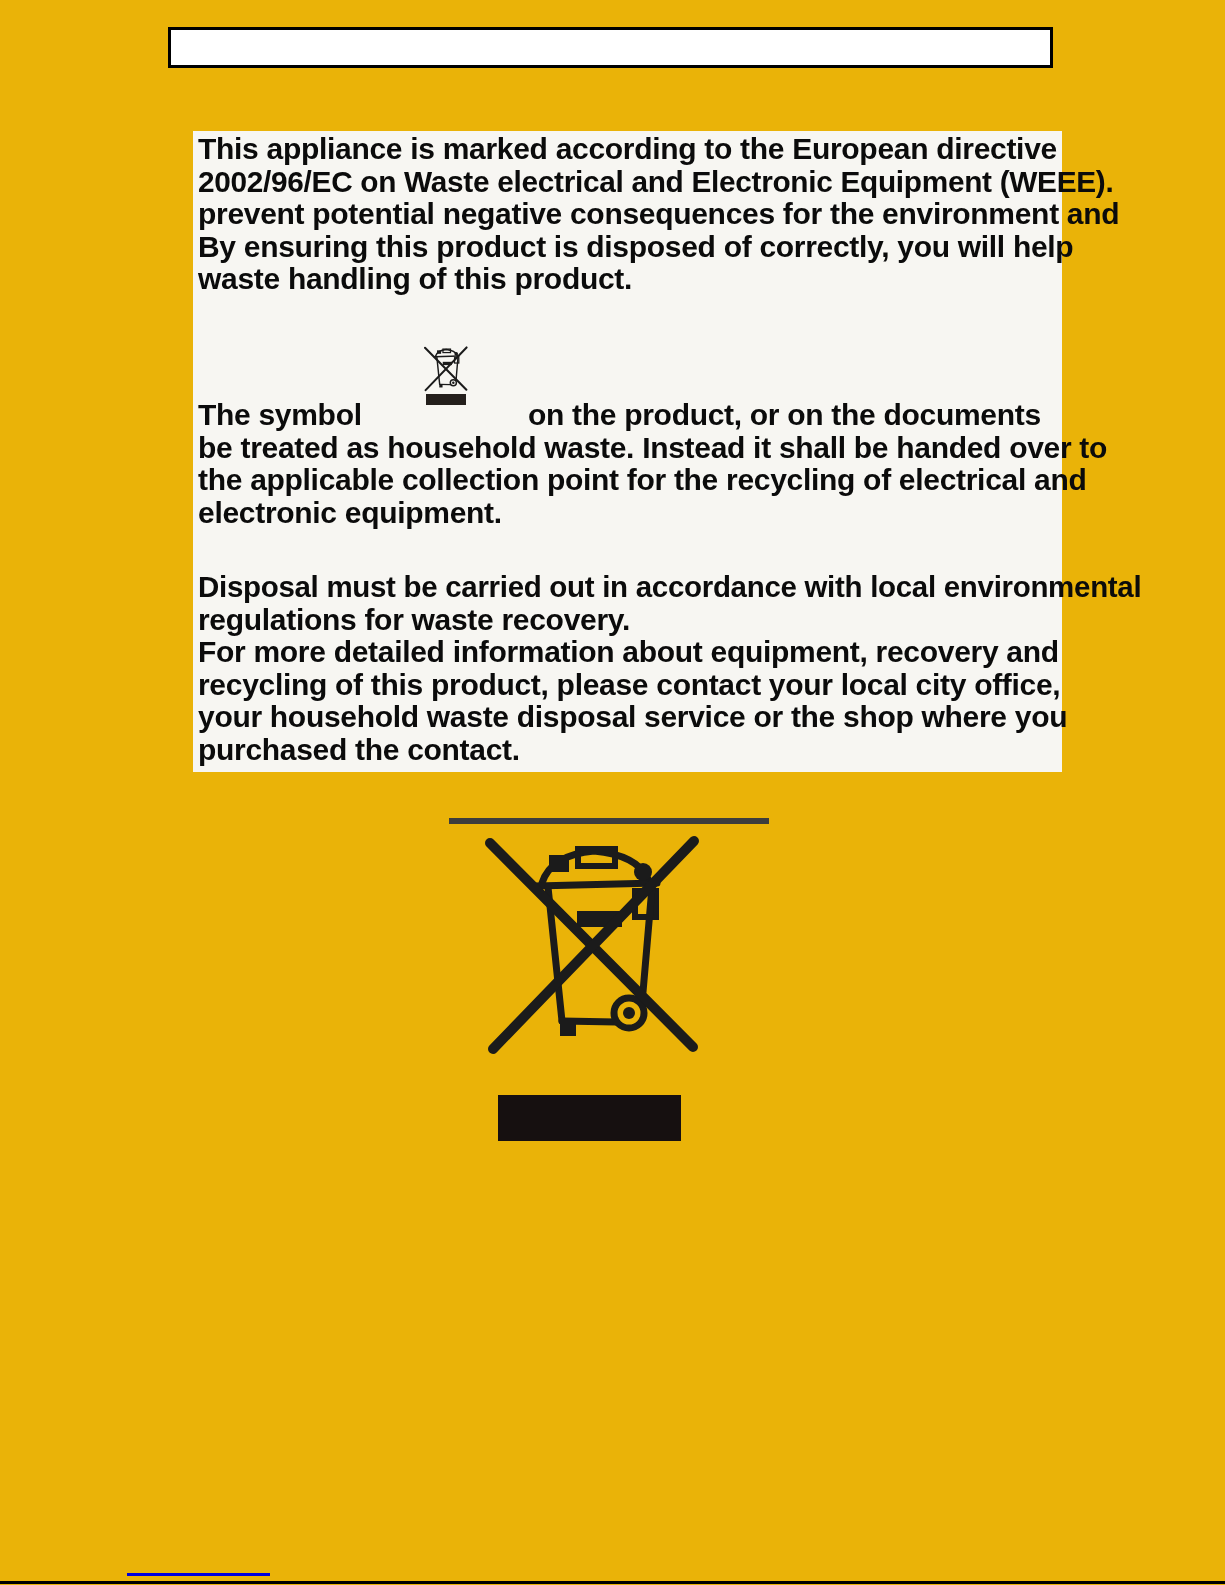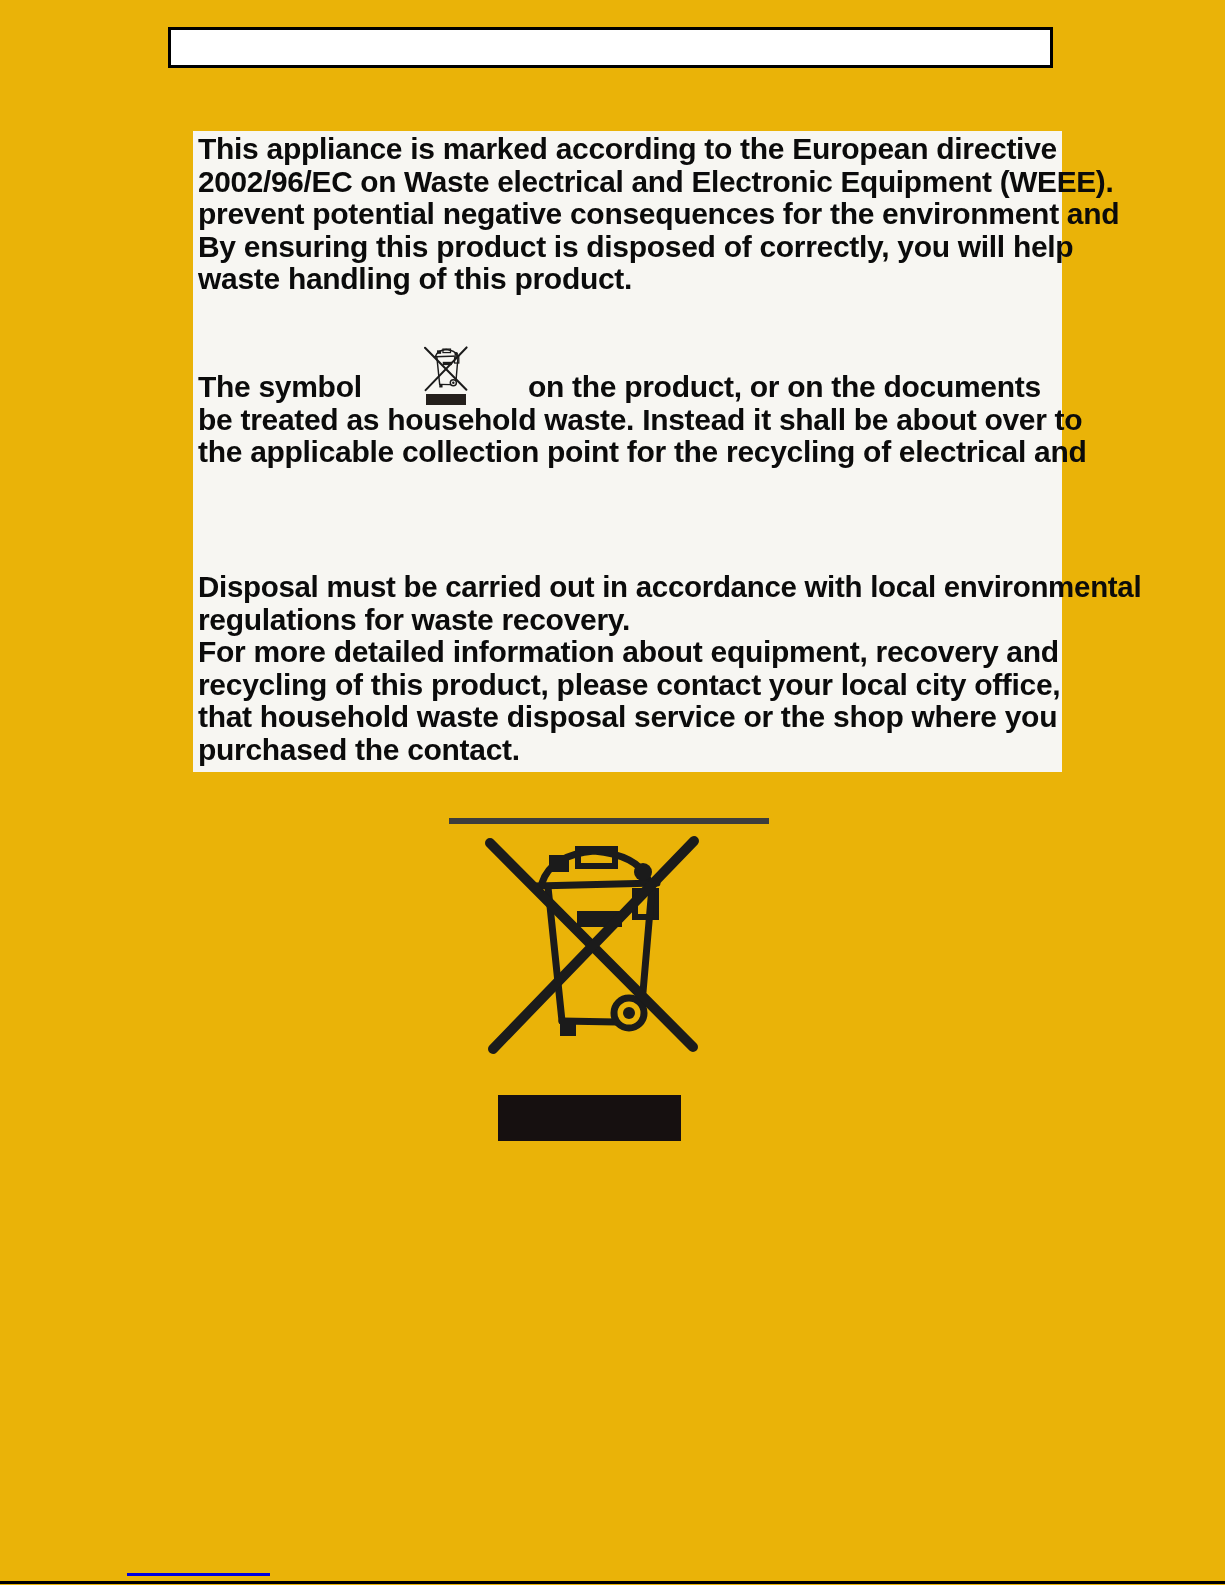--- a/index.html
+++ b/index.html
@@ -43,20 +43,21 @@
   }
   .line.last { text-align-last: left; }
   #p1 { top: 2px; }
   #p2 { top: 240px; }
   #p3 { top: 440px; }
   #p4 { top: 505px; }
   .p2line1 {
     display: flex;
     align-items: baseline;
     height: 32.5px;
+    margin-top: 28px;
   }
   .p2left { flex: 0 0 auto; }
   .p2spacer { flex: 1 1 auto; }
   .p2right {
     flex: 0 0 auto;
     display: inline-block;
     width: 512px;
   }
   .small-symbol {
     position: absolute;
@@ -148,33 +149,34 @@
       <div class="line">By ensuring this product is disposed of correctly, you will help</div>
       <div class="line last">waste handling of this product.</div>
     </div>
 
     <div class="para" id="p2">
       <div class="p2line1">
         <span class="line last p2left">The symbol</span>
         <span class="p2spacer"></span>
         <span class="line p2right">on the product, or on the documents</span>
       </div>
-      <div class="line">be treated as household waste. Instead it shall be about over to</div>
+      <div class="line">be treated as household waste. Instead it shall be handed over to</div>
       <div class="line">the applicable collection point for the recycling of electrical and</div>
+      <div class="line last">electronic equipment.</div>
     </div>
 
     <div class="para" id="p3">
       <div class="line" style="transform-origin: 0px 50%; transform: scaleX(0.982497); text-align-last: left;">Disposal must be carried out in accordance with local environmental</div>
       <div class="line last">regulations for waste recovery.</div>
     </div>
 
     <div class="para" id="p4">
       <div class="line">For more detailed information about equipment, recovery and</div>
       <div class="line">recycling of this product, please contact your local city office,</div>
-      <div class="line">that household waste disposal service or the shop where you</div>
+      <div class="line">your household waste disposal service or the shop where you</div>
       <div class="line last">purchased the contact.</div>
     </div>
 
   </div>
 
   <div class="small-symbol">
     <svg viewBox="0 0 216 224" preserveAspectRatio="none" width="44" height="46">
       <use href="#weee-bin-g"></use>
     </svg>
     <div class="bar"></div>

